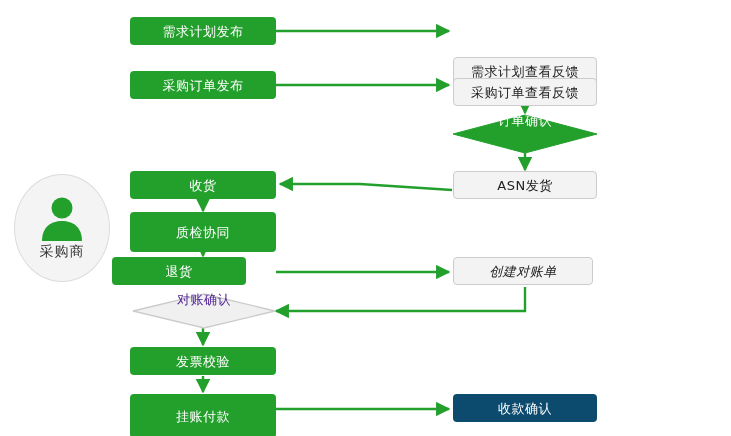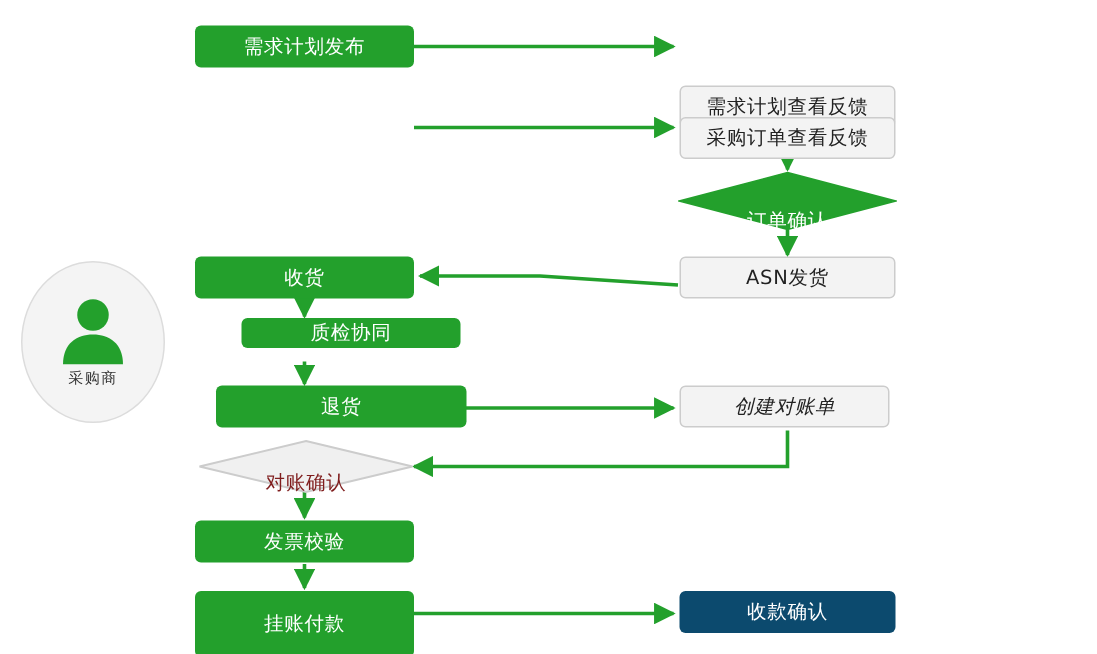--- a/index.html
+++ b/index.html
@@ -51,58 +51,58 @@
   .node.red {
     background: #0c4a6e;
     color: #ffffff;
     border-radius: 4px;
   }
 
   
   .diamond {
     position: absolute;
     display: flex;
-    align-items: flex-end;
+    align-items: flex-start;
     justify-content: center;
     font-size: 13px;
     line-height: 1;
     white-space: nowrap;
     letter-spacing: 0.5px;
   }
   .diamond .dshape {
     position: absolute;
     left: 0; top: 0;
     width: 100%; height: 100%;
   }
   .diamond .dlabel {
     position: relative;
     z-index: 2;
   }
   .diamond.green .dlabel { color: #ffffff; }
-  .diamond.gray  .dlabel { color: #7f1d1d; }
+  .diamond.gray  .dlabel { color: #4c1d95; }
 
   
   .actor {
     position: absolute;
     box-sizing: border-box;
     border-radius: 50%;
     background: #f4f4f4;
     border: 1px solid #dcdcdc;
     display: flex;
     flex-direction: column;
     align-items: center;
     justify-content: center;
   }
   .actor .actor-icon {
     width: 54px;
     height: 46px;
     margin-bottom: 2px;
   }
   .actor .actor-label {
-    font-size: 10px;
+    font-size: 14px;
     color: #333333;
     letter-spacing: 1px;
   }
 </style>
 </head>
 <body>
 
 <div id="canvas">
 
   <svg id="edges" viewBox="0 0 731 436" width="731" height="436" xmlns="http://www.w3.org/2000/svg">
@@ -149,45 +149,48 @@
 
 
   <div class="node green" style="left:130px; top:17px; width:146px; height:28px;">
     <span>需求计划发布</span>
   </div>
 
   <div class="node gray" style="left:453px; top:17px; width:144px; height:28px;margin-top:40px;">
     <span>需求计划查看反馈</span>
   </div>
 
+  <div class="node green" style="left:130px; top:71px; width:146px; height:28px;">
+    <span>采购订单发布</span>
+  </div>
 
   <div class="node gray" style="left:453px; top:78px; width:144px; height:28px;">
     <span>采购订单查看反馈</span>
   </div>
 
   <div class="diamond green" style="left:452px; top:114px; width:146px; height:40px;">
     <svg class="dshape" viewBox="0 0 146 40" preserveAspectRatio="none" xmlns="http://www.w3.org/2000/svg">
       <polygon points="73,1 145,20 73,39 1,20" fill="#23a02c" stroke="#23a02c" stroke-width="1"></polygon>
     </svg>
     <span class="dlabel">订单确认</span>
   </div>
 
   <div class="node gray" style="left:453px; top:171px; width:144px; height:28px;">
     <span>ASN发货</span>
   </div>
 
   <div class="node green" style="left:130px; top:171px; width:146px; height:28px;">
     <span>收货</span>
   </div>
 
-  <div class="node green" style="left:130px; top:212px; width:146px; height:20px;margin-left:31px;">
+  <div class="node green" style="left:130px; top:212px; width:146px; height:40px;">
     <span>质检协同</span>
   </div>
 
-  <div class="node green" style="left:144px; top:257px; width:167px; height:28px;">
+  <div class="node green" style="left:112px; top:257px; width:134px; height:28px;">
     <span>退货</span>
   </div>
 
   <div class="node gray" style="left:453px; top:257px; width:140px; height:28px;font-style:italic;">
     <span>创建对账单</span>
   </div>
 
   <div class="diamond gray" style="left:132px; top:293px; width:144px; height:36px;">
     <svg class="dshape" viewBox="0 0 144 36" preserveAspectRatio="none" xmlns="http://www.w3.org/2000/svg">
       <polygon points="72,1 143,18 72,35 1,18" fill="#f0f0f0" stroke="#cccccc" stroke-width="1.3"></polygon>

